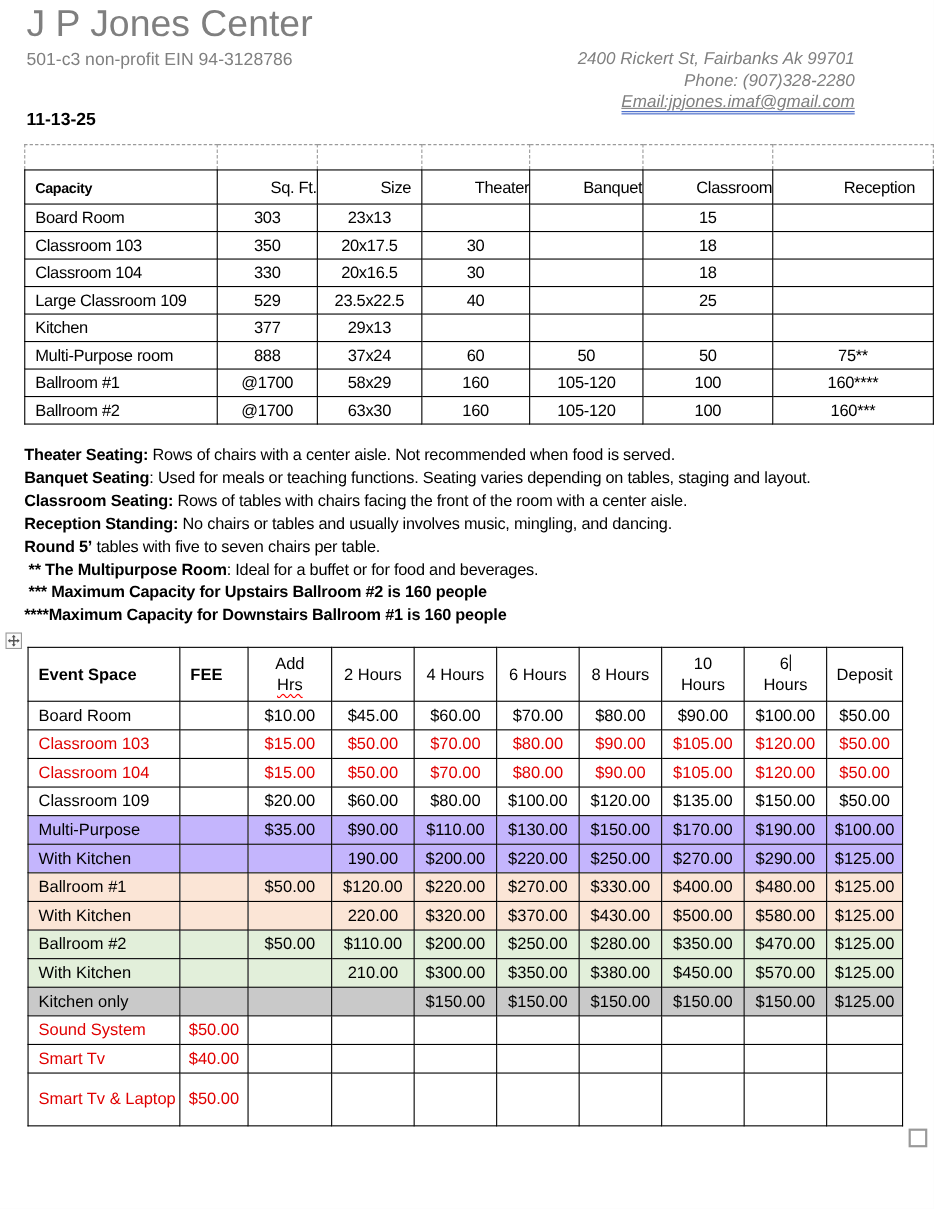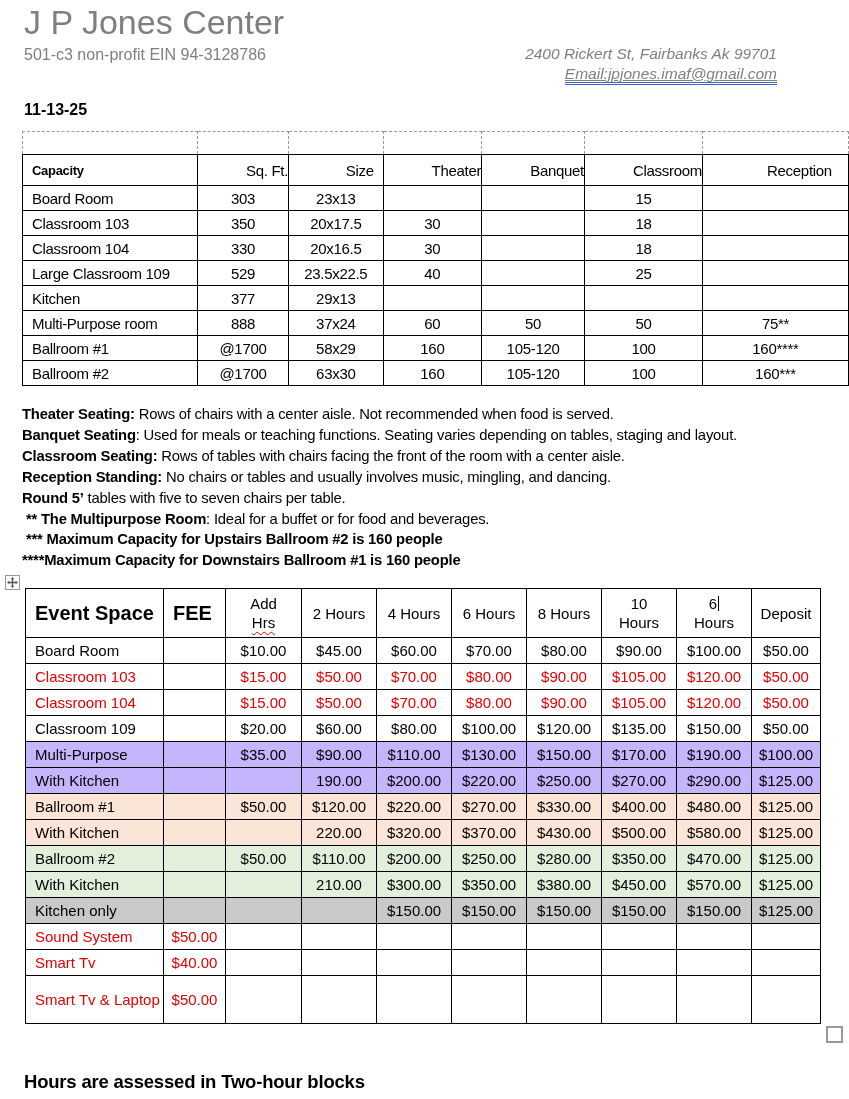--- a/index.html
+++ b/index.html
@@ -31,21 +31,21 @@
   .cap-table td.lbl { text-align: left; padding-left: 9px; }
   
   .notes { position: absolute; left: 22px; top: 404px; width: 815px; font-size: 14.8px; line-height: 20.9px; letter-spacing: -0.2px; white-space: pre-wrap; }
   .notes b { letter-spacing: -0.2px; }
   
   .move-handle { position: absolute; left: 5px; top: 575px; width: 15px; height: 15px; border: 1px solid #999; background: #fbfbfb; display: flex; align-items: center; justify-content: center; }
   
   .fee-wrap { position: absolute; left: 25px; top: 588px; }
   .fee-table td, .fee-table th { border: 1.5px solid #000; vertical-align: middle; overflow: hidden; }
   .fee-table th { height: 49px; font-size: 15px; font-weight: 400; text-align: center; line-height: 19px; }
-  .fee-table th.hbold { font-size: 20px; font-weight: 700; text-align: left; padding-left: 9px; }
+  .fee-table th.hbold { font-size: 15px; font-weight: 700; text-align: left; padding-left: 9px; }
   .fee-table td { height: 26px; font-size: 15px; text-align: center; white-space: nowrap; }
   .fee-table td.lbl { text-align: left; padding-left: 9px; white-space: normal; line-height: 17px; }
   .fee-table tr.tall td { height: 48px; }
   .theme-blue td { background: #c4b5fd; }
   .theme-peach td { background: #fbe5d6; }
   .theme-green td { background: #e2efda; }
   .theme-gray td { background: #c9c9c9; }
   .text-red td { color: #e00000; }
   .wavy { text-decoration: underline wavy #ff0000; text-decoration-thickness: 1px; text-underline-offset: 3px; }
   .caret { display: inline-block; width: 1px; height: 15px; background: #000; vertical-align: -2px; margin-left: 1px; }
@@ -56,20 +56,21 @@
 </head>
 <body>
 
 <div class="page">
 
   <div class="doc-title">J P Jones Center</div>
   <div class="doc-subtitle">501-c3 non-profit EIN 94-3128786</div>
 
   <div class="contact">
     <div>2400 Rickert St, Fairbanks Ak 99701</div>
+    <div>Phone: (907)328-2280</div>
     <div><span class="email">Email:jpjones.imaf@gmail.com</span></div>
   </div>
 
   <div class="doc-date">11-13-25</div>
 
   <div class="cap-wrap">
     <table class="cap-table">
       <colgroup>
         <col style="width:202px">
           <col style="width:81px">
@@ -401,15 +402,14 @@
             <td></td>
             <td></td>
             <td></td>
           </tr>
         </tbody>
     </table>
   </div>
 
   <div class="resize-handle"></div>
 
-  <div class="doc-footer">Hours are assessed in Two-hour blocks</div>
 
 </div>
 
 </body></html>

